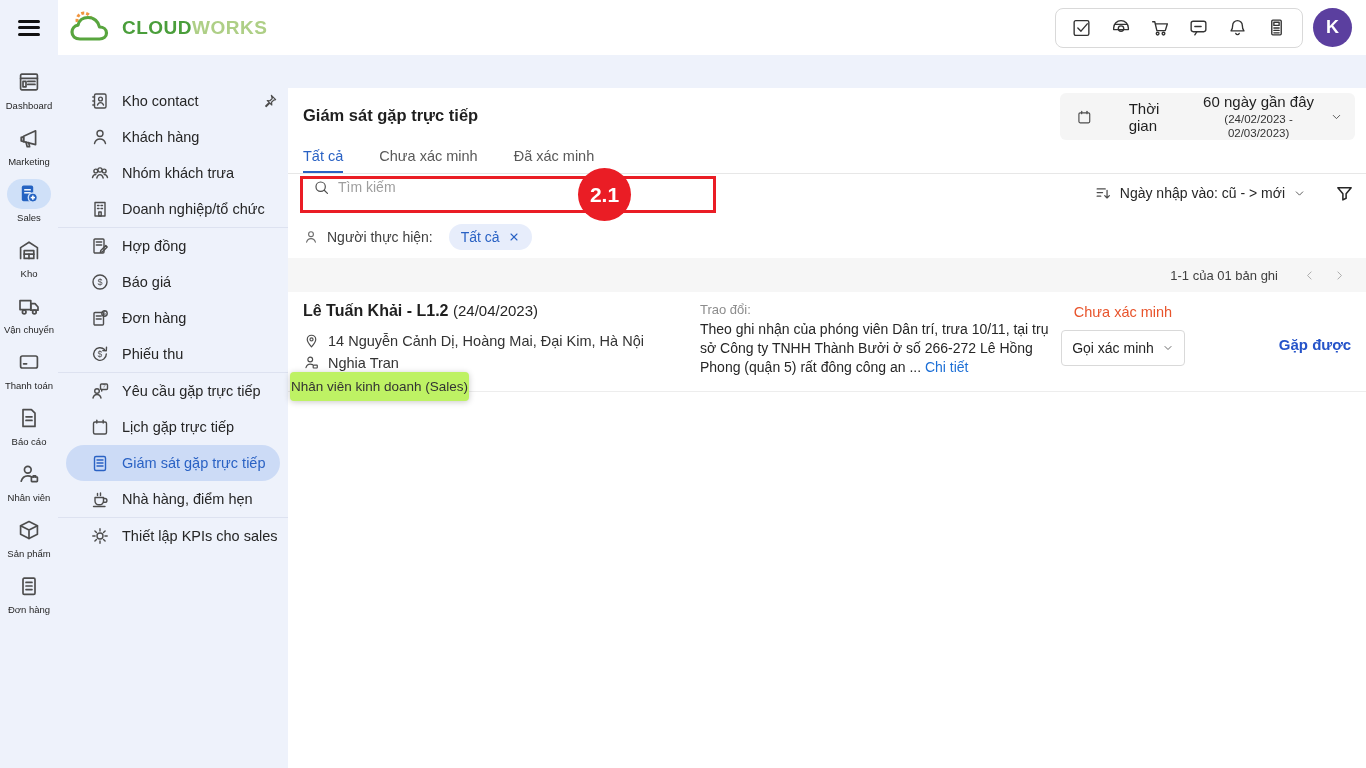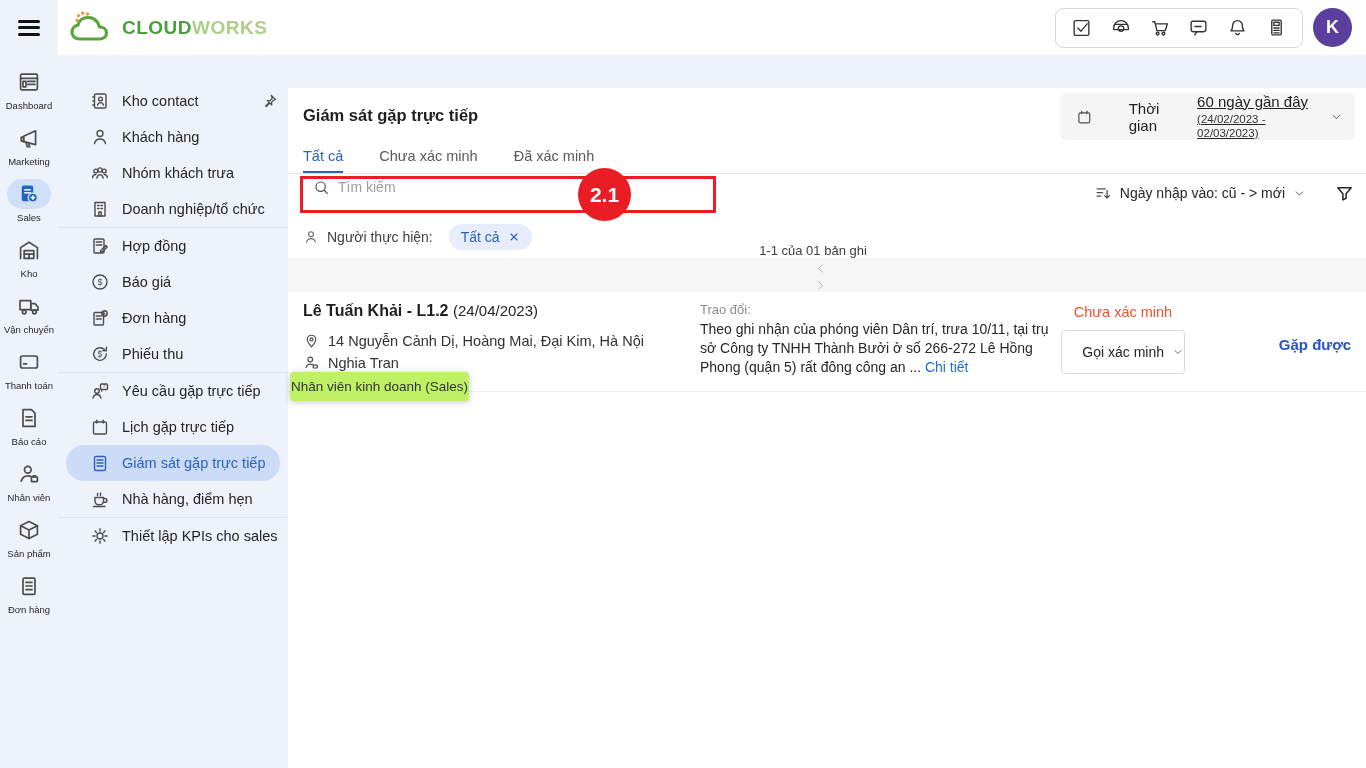--- a/index.html
+++ b/index.html
@@ -38,21 +38,21 @@
   .menu-item { height:36px; display:flex; align-items:center; gap:12px; padding-left:24px; font-size:14.5px; color:#262626; cursor:pointer; margin:0 8px; border-radius:18px; }
   .menu-item.active { background:#ccdbf6; color:#2a62c4; }
   .menu-item.active .ic { stroke:#2a62c4; }
   .menu-div { height:1px; background:#dde2f0; margin:0; }
 
   
   .panel { position:absolute; top:88px; left:288px; right:0; bottom:0; background:#fff; }
   .page-title { position:absolute; top:18px; left:15px; font-size:16.5px; font-weight:600; color:#1f1f1f; }
   .time-filter { position:absolute; top:5px; right:11px; width:295px; height:47px; background:#f5f5f5; border-radius:6px; display:flex; align-items:center; padding:0 12px 0 16px; gap:10px; cursor:pointer; }
   .tf-label { font-size:15px; color:#1f1f1f;margin-left:26px; }
-  .tf-values { margin-left:auto; text-align:left; line-height:1.25;text-decoration:underline; }
+  .tf-values { margin-left:auto; text-align:center; line-height:1.25; }
   .tf-value { font-size:15px; color:#1f1f1f; }
   .tf-range { font-size:11.5px; color:#333; }
 
   .tabs { position:absolute; top:60px; left:0; right:0; height:26px; border-bottom:1px solid #e7e7e7; display:flex; padding-left:15px; gap:36px; }
   .tab { font-size:14.5px; color:#595959; padding-bottom:8px; cursor:pointer; }
   .tab.active { color:#2a62c4; border-bottom:2px solid #2a62c4; }
 
   .search-row { position:absolute; top:88px; left:0; right:0; height:37px; }
   .search-box { position:absolute; left:12px; top:0; width:416px; height:37px; border:3px solid #ea1d25; display:flex; align-items:flex-start; padding:0 10px; background:#fff; }
   .search-box input { border:none; outline:none; font-size:14px; color:#262626; margin-left:8px; flex:1; font-family:"Liberation Sans", sans-serif; background:transparent; }
@@ -60,21 +60,21 @@
   .badge { position:absolute; left:290px; top:-8px; width:53px; height:53px; border-radius:50%; background:#ea1d25; color:#fff; font-size:21px; font-weight:bold; display:flex; align-items:center; justify-content:center; }
   .sort-group { position:absolute; right:60px; top:8px; display:flex; align-items:center; gap:8px; cursor:pointer; }
   .sort-label { font-size:14px; color:#262626; }
   .funnel { position:absolute; right:12px; top:8px; cursor:pointer; }
 
   .assignee-row { position:absolute; top:136px; left:15px; display:flex; align-items:center; gap:8px; }
   .assignee-label { font-size:14px; color:#404040; }
   .chip { display:flex; align-items:center; gap:8px; background:#e7edfb; border-radius:14px; padding:5px 12px; margin-left:8px; cursor:pointer; }
   .chip-label { font-size:14px; color:#2a62c4; }
 
-  .count-band { position:absolute; top:170px; left:0; right:0; height:34px; background:#f6f6f6; display:flex; align-items:center; justify-content:flex-end; padding-right:14px; gap:4px;flex-direction:column; }
+  .count-band { position:absolute; top:170px; left:0; right:0; height:34px; background:#f6f6f6; display:flex; align-items:center; justify-content:flex-end; padding-right:14px; gap:4px; }
   .count-text { font-size:13px; color:#404040; margin-right:14px; }
   .page-arrow { width:26px; height:26px; display:flex; align-items:center; justify-content:center; cursor:pointer; }
   .page-arrow .ic { stroke:#a6a6a6; }
 
   .record { position:absolute; top:204px; left:0; right:0; height:100px; border-bottom:1px solid #ededed; }
   .rec-name-row { position:absolute; top:10px; left:15px; font-size:16px; }
   .rec-name { font-weight:bold; color:#1f1f1f; }
   .rec-date { font-size:15px; color:#262626; }
   .rec-line { position:absolute; left:15px; display:flex; align-items:center; gap:8px; font-size:14.5px; color:#333; }
   .rec-addr { top:40px; }
@@ -82,21 +82,21 @@
   .rec-times { top:83px; gap:6px; font-size:14.5px; color:#333; }
   .rec-times .t2 { margin-left:38px; display:flex; align-items:center; gap:6px; }
 
   .exchange { position:absolute; left:412px; top:10px; width:350px; }
   .exchange-label { font-size:13px; color:#8c8c8c; }
   .exchange-text { font-size:14px; color:#262626; line-height:1.35; margin-top:3px; }
   .detail-link { color:#1c6fd6; cursor:pointer; text-decoration:none; }
 
   .status-col { position:absolute; left:773px; top:12px; width:124px; text-align:center; }
   .status { font-size:14.5px; color:#e8542c; font-weight:500; }
-  .action-dd { margin-top:10px; height:44px; border:1px solid #d9d9d9; border-radius:4px; background:#fff; display:flex; align-items:center; justify-content:flex-end; gap:8px; font-size:14px; color:#262626; cursor:pointer; }
+  .action-dd { margin-top:10px; height:36px; border:1px solid #d9d9d9; border-radius:4px; background:#fff; display:flex; align-items:center; justify-content:center; gap:8px; font-size:14px; color:#262626; cursor:pointer; }
   .meet-link { position:absolute; left:962px; top:44px; width:130px; text-align:center; font-size:15px; font-weight:bold; color:#2553c9; cursor:pointer; }
 
   .tooltip { position:absolute; left:2px; top:284px; background:#bef264; border-radius:4px; box-shadow:0 1px 6px rgba(0,0,0,.22); padding:7px 1px; font-size:13.5px; color:#333; white-space:nowrap; z-index:5; }
 </style>
 </head>
 <body>
 
 <div class="burger-box">
   <div class="burger">
       <span></span>

